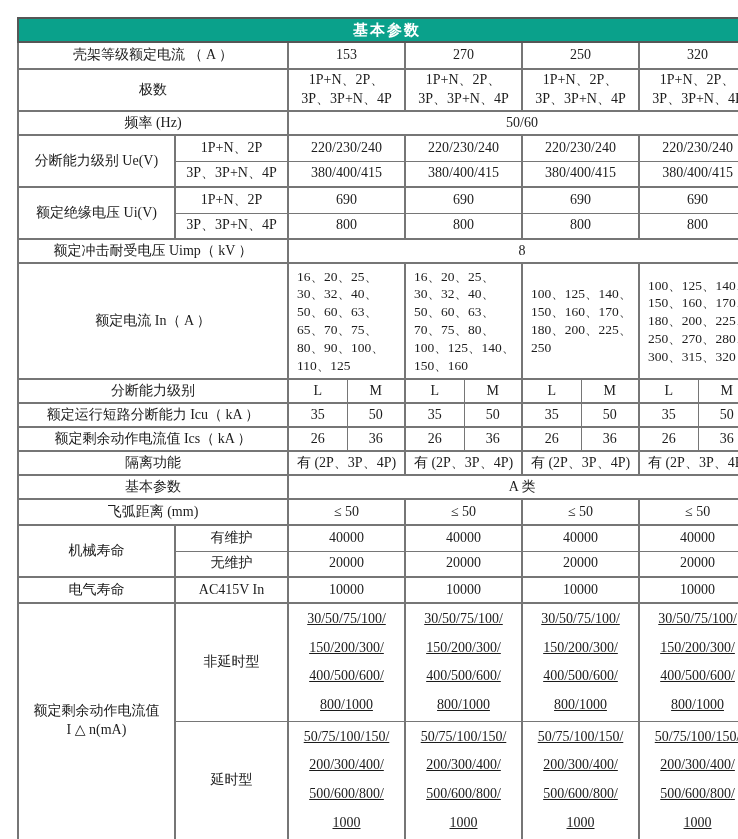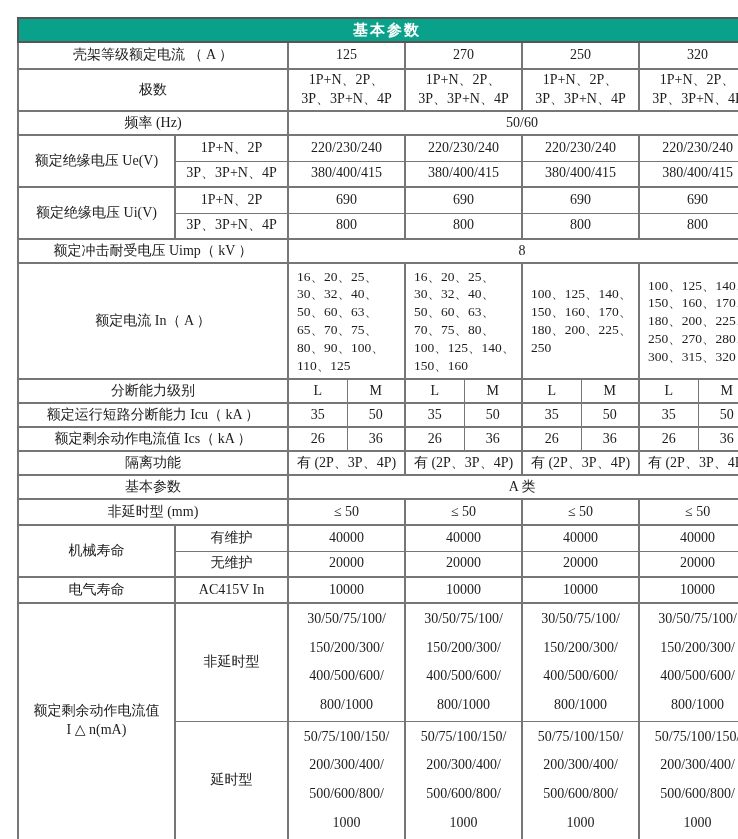--- a/index.html
+++ b/index.html
@@ -49,20 +49,21 @@
   td.in-cell{
     text-align:left;
     padding-left:8px;
     font-size:13.5px;
     line-height:1.32;
     white-space:pre-line;
   }
   td.res-cell{
     line-height:2.05;
     white-space:pre-line;
+    text-decoration:underline;
   }
   
   tr.r-head{height:22px;}
   tr.r-frame{height:27px;}
   tr.r-poles{height:40px;}
   tr.r-freq{height:24px;}
   tr.r-ue{height:26px;}
   tr.r-uimp{height:24px;}
   tr.r-in{height:116px;}
   tr.r-lm{height:24px;}
@@ -93,21 +94,21 @@
         <col style="width:58px">
   </colgroup>
 
   <tbody>
         <tr class="r-head">
     <td class="head" colspan="10">基本参数</td>
   </tr>
 
   <tr class="r-frame">
     <td colspan="2">壳架等级额定电流 （ A ）</td>
-    <td colspan="2">125</td>
+    <td colspan="2">153</td>
     <td colspan="2">270</td>
     <td colspan="2">250</td>
     <td colspan="2">320</td>
   </tr>
 
   <tr class="r-poles">
     <td colspan="2">极数</td>
     <td colspan="2" class="ml">1P+N、2P、
 3P、3P+N、4P</td>
     <td colspan="2" class="ml">1P+N、2P、
@@ -117,21 +118,21 @@
     <td colspan="2" class="ml">1P+N、2P、
 3P、3P+N、4P</td>
   </tr>
 
   <tr class="r-freq">
     <td colspan="2">频率 (Hz)</td>
     <td colspan="8">50/60</td>
   </tr>
 
   <tr class="r-ue presub">
-    <td rowspan="2">额定绝缘电压 Ue(V)</td>
+    <td rowspan="2">分断能力级别 Ue(V)</td>
     <td>1P+N、2P</td>
     <td colspan="2">220/230/240</td>
     <td colspan="2">220/230/240</td>
     <td colspan="2">220/230/240</td>
     <td colspan="2">220/230/240</td>
   </tr>
   <tr class="r-ue sub">
     <td>3P、3P+N、4P</td>
     <td colspan="2">380/400/415</td>
     <td colspan="2">380/400/415</td>
@@ -228,21 +229,21 @@
     <td colspan="2">有 (2P、3P、4P)</td>
     <td colspan="2">有 (2P、3P、4P)</td>
   </tr>
 
   <tr class="r-lm">
     <td colspan="2">基本参数</td>
     <td colspan="8">A 类</td>
   </tr>
 
   <tr class="r-arc">
-    <td colspan="2">非延时型 (mm)</td>
+    <td colspan="2">飞弧距离 (mm)</td>
     <td colspan="2">≤ 50</td>
     <td colspan="2">≤ 50</td>
     <td colspan="2">≤ 50</td>
     <td colspan="2">≤ 50</td>
   </tr>
 
   <tr class="r-life presub">
     <td rowspan="2">机械寿命</td>
     <td>有维护</td>
     <td colspan="2">40000</td>

